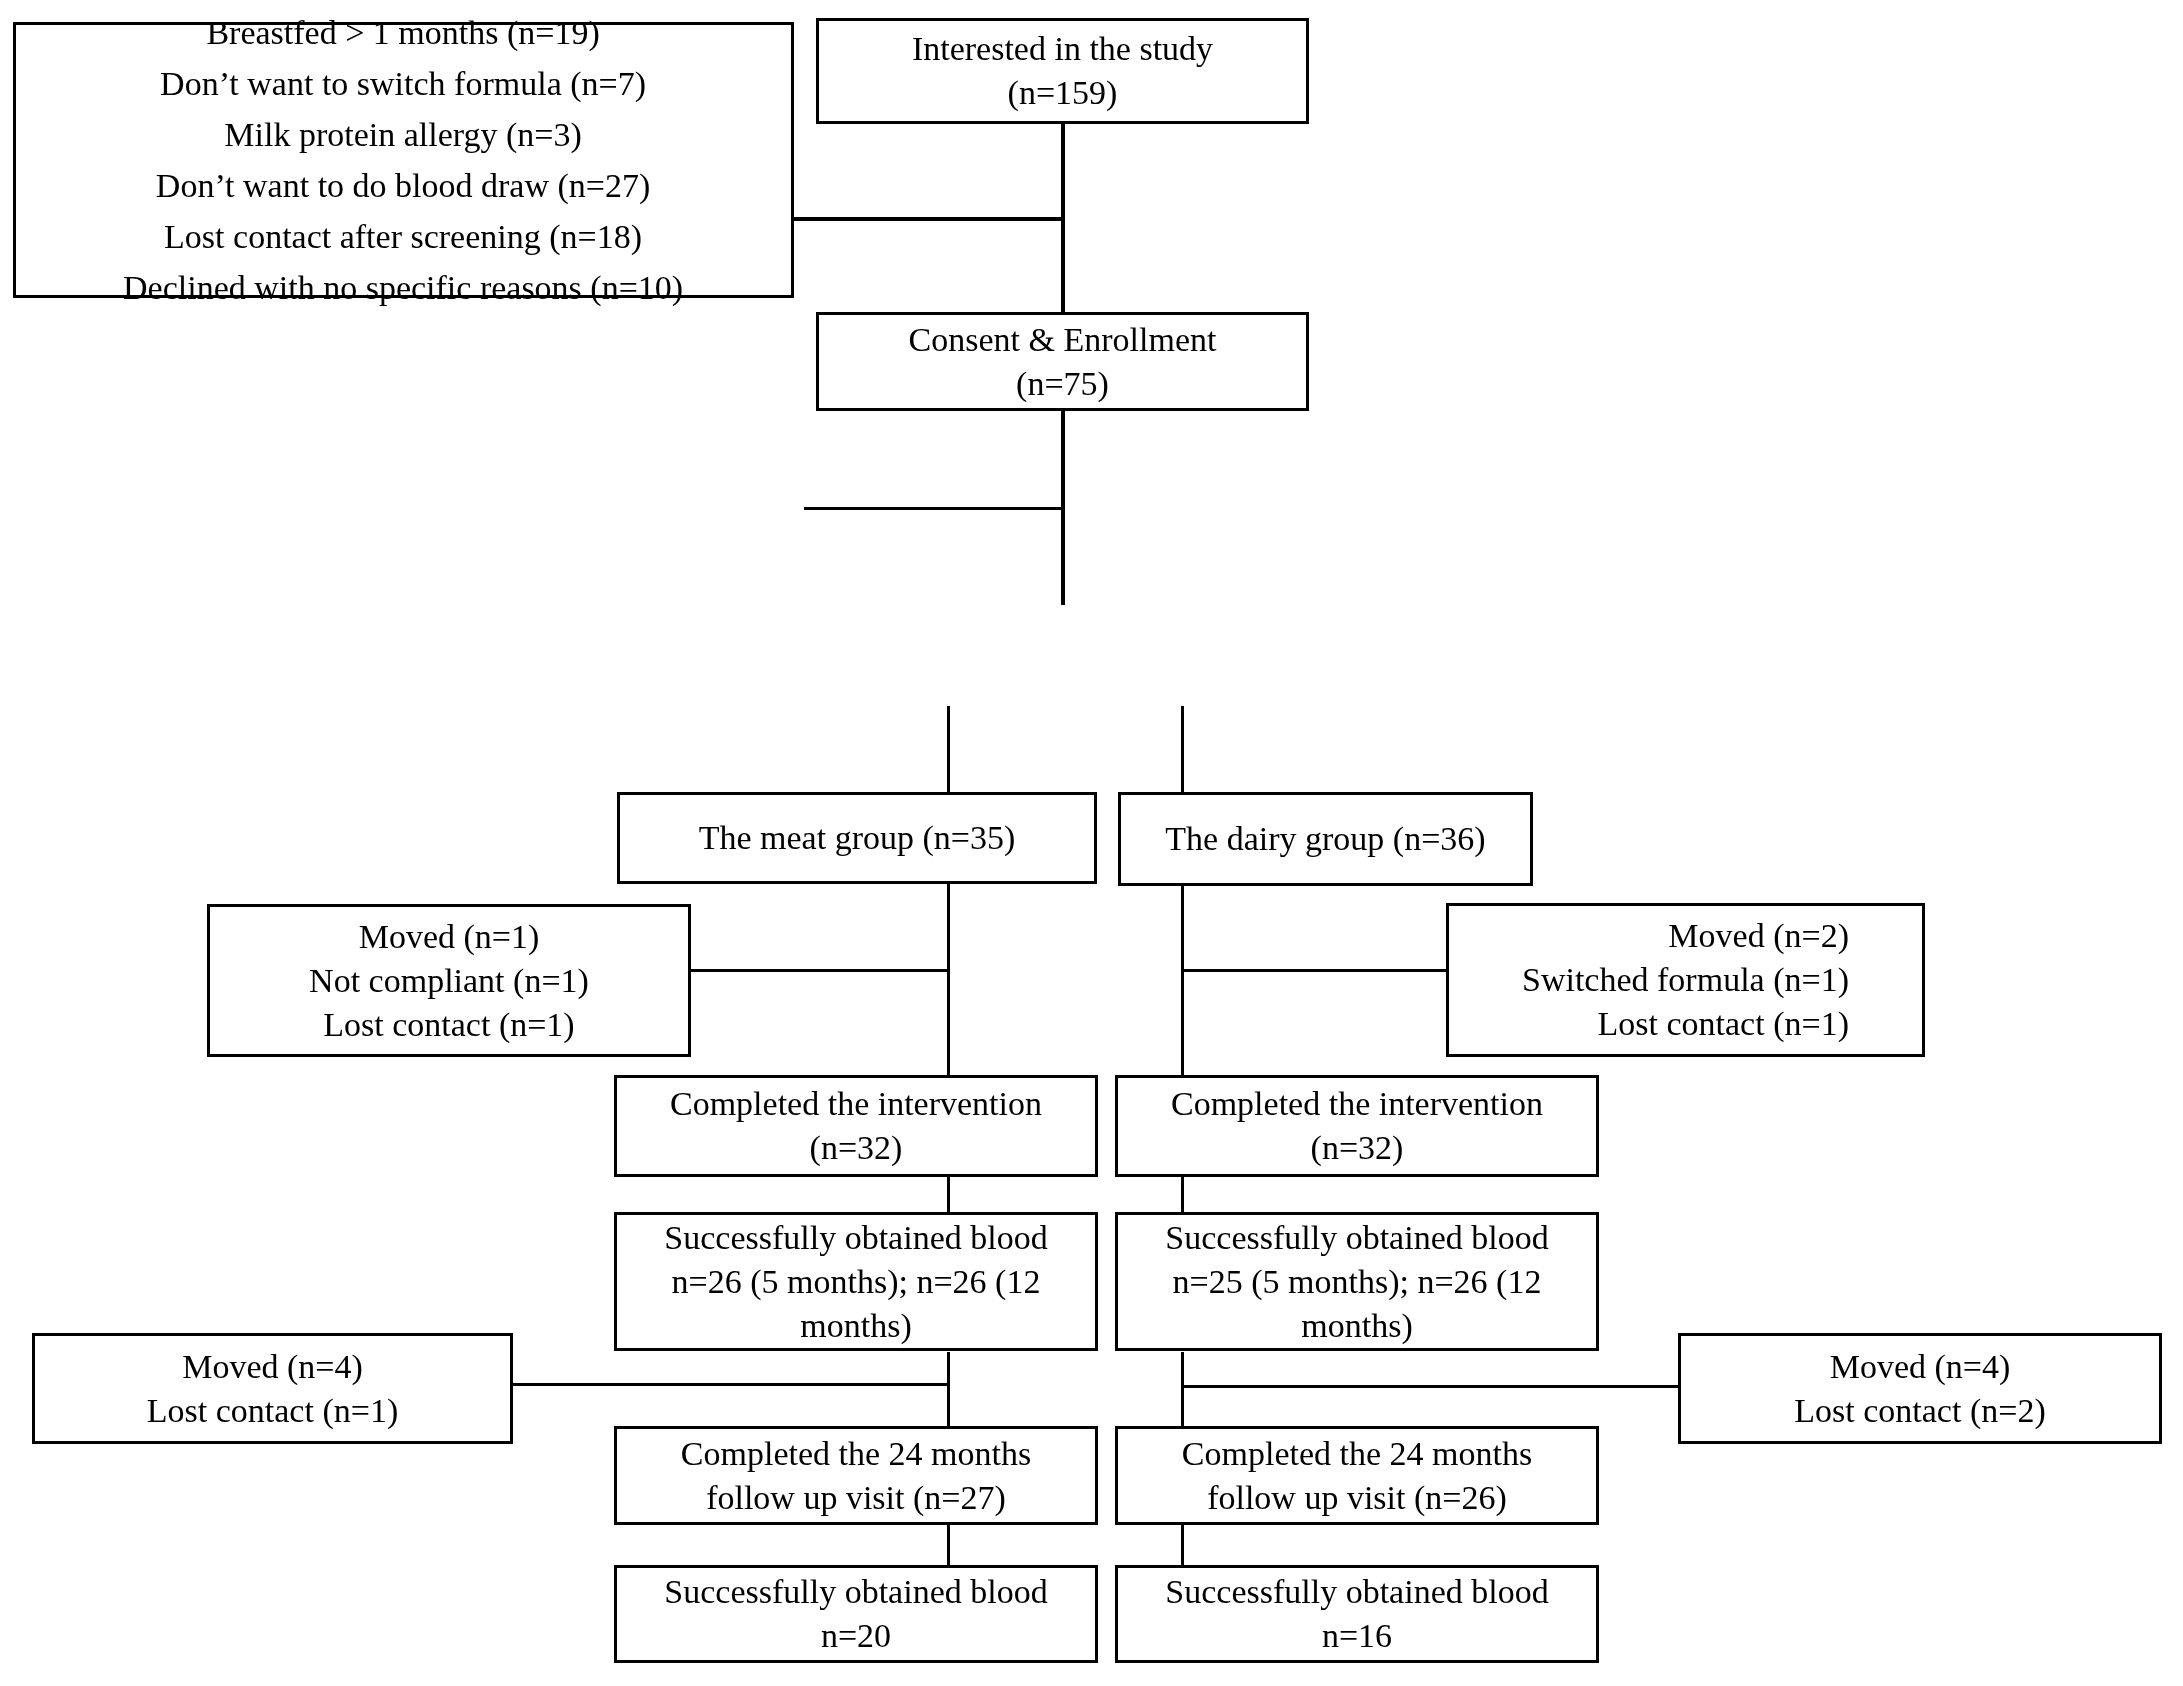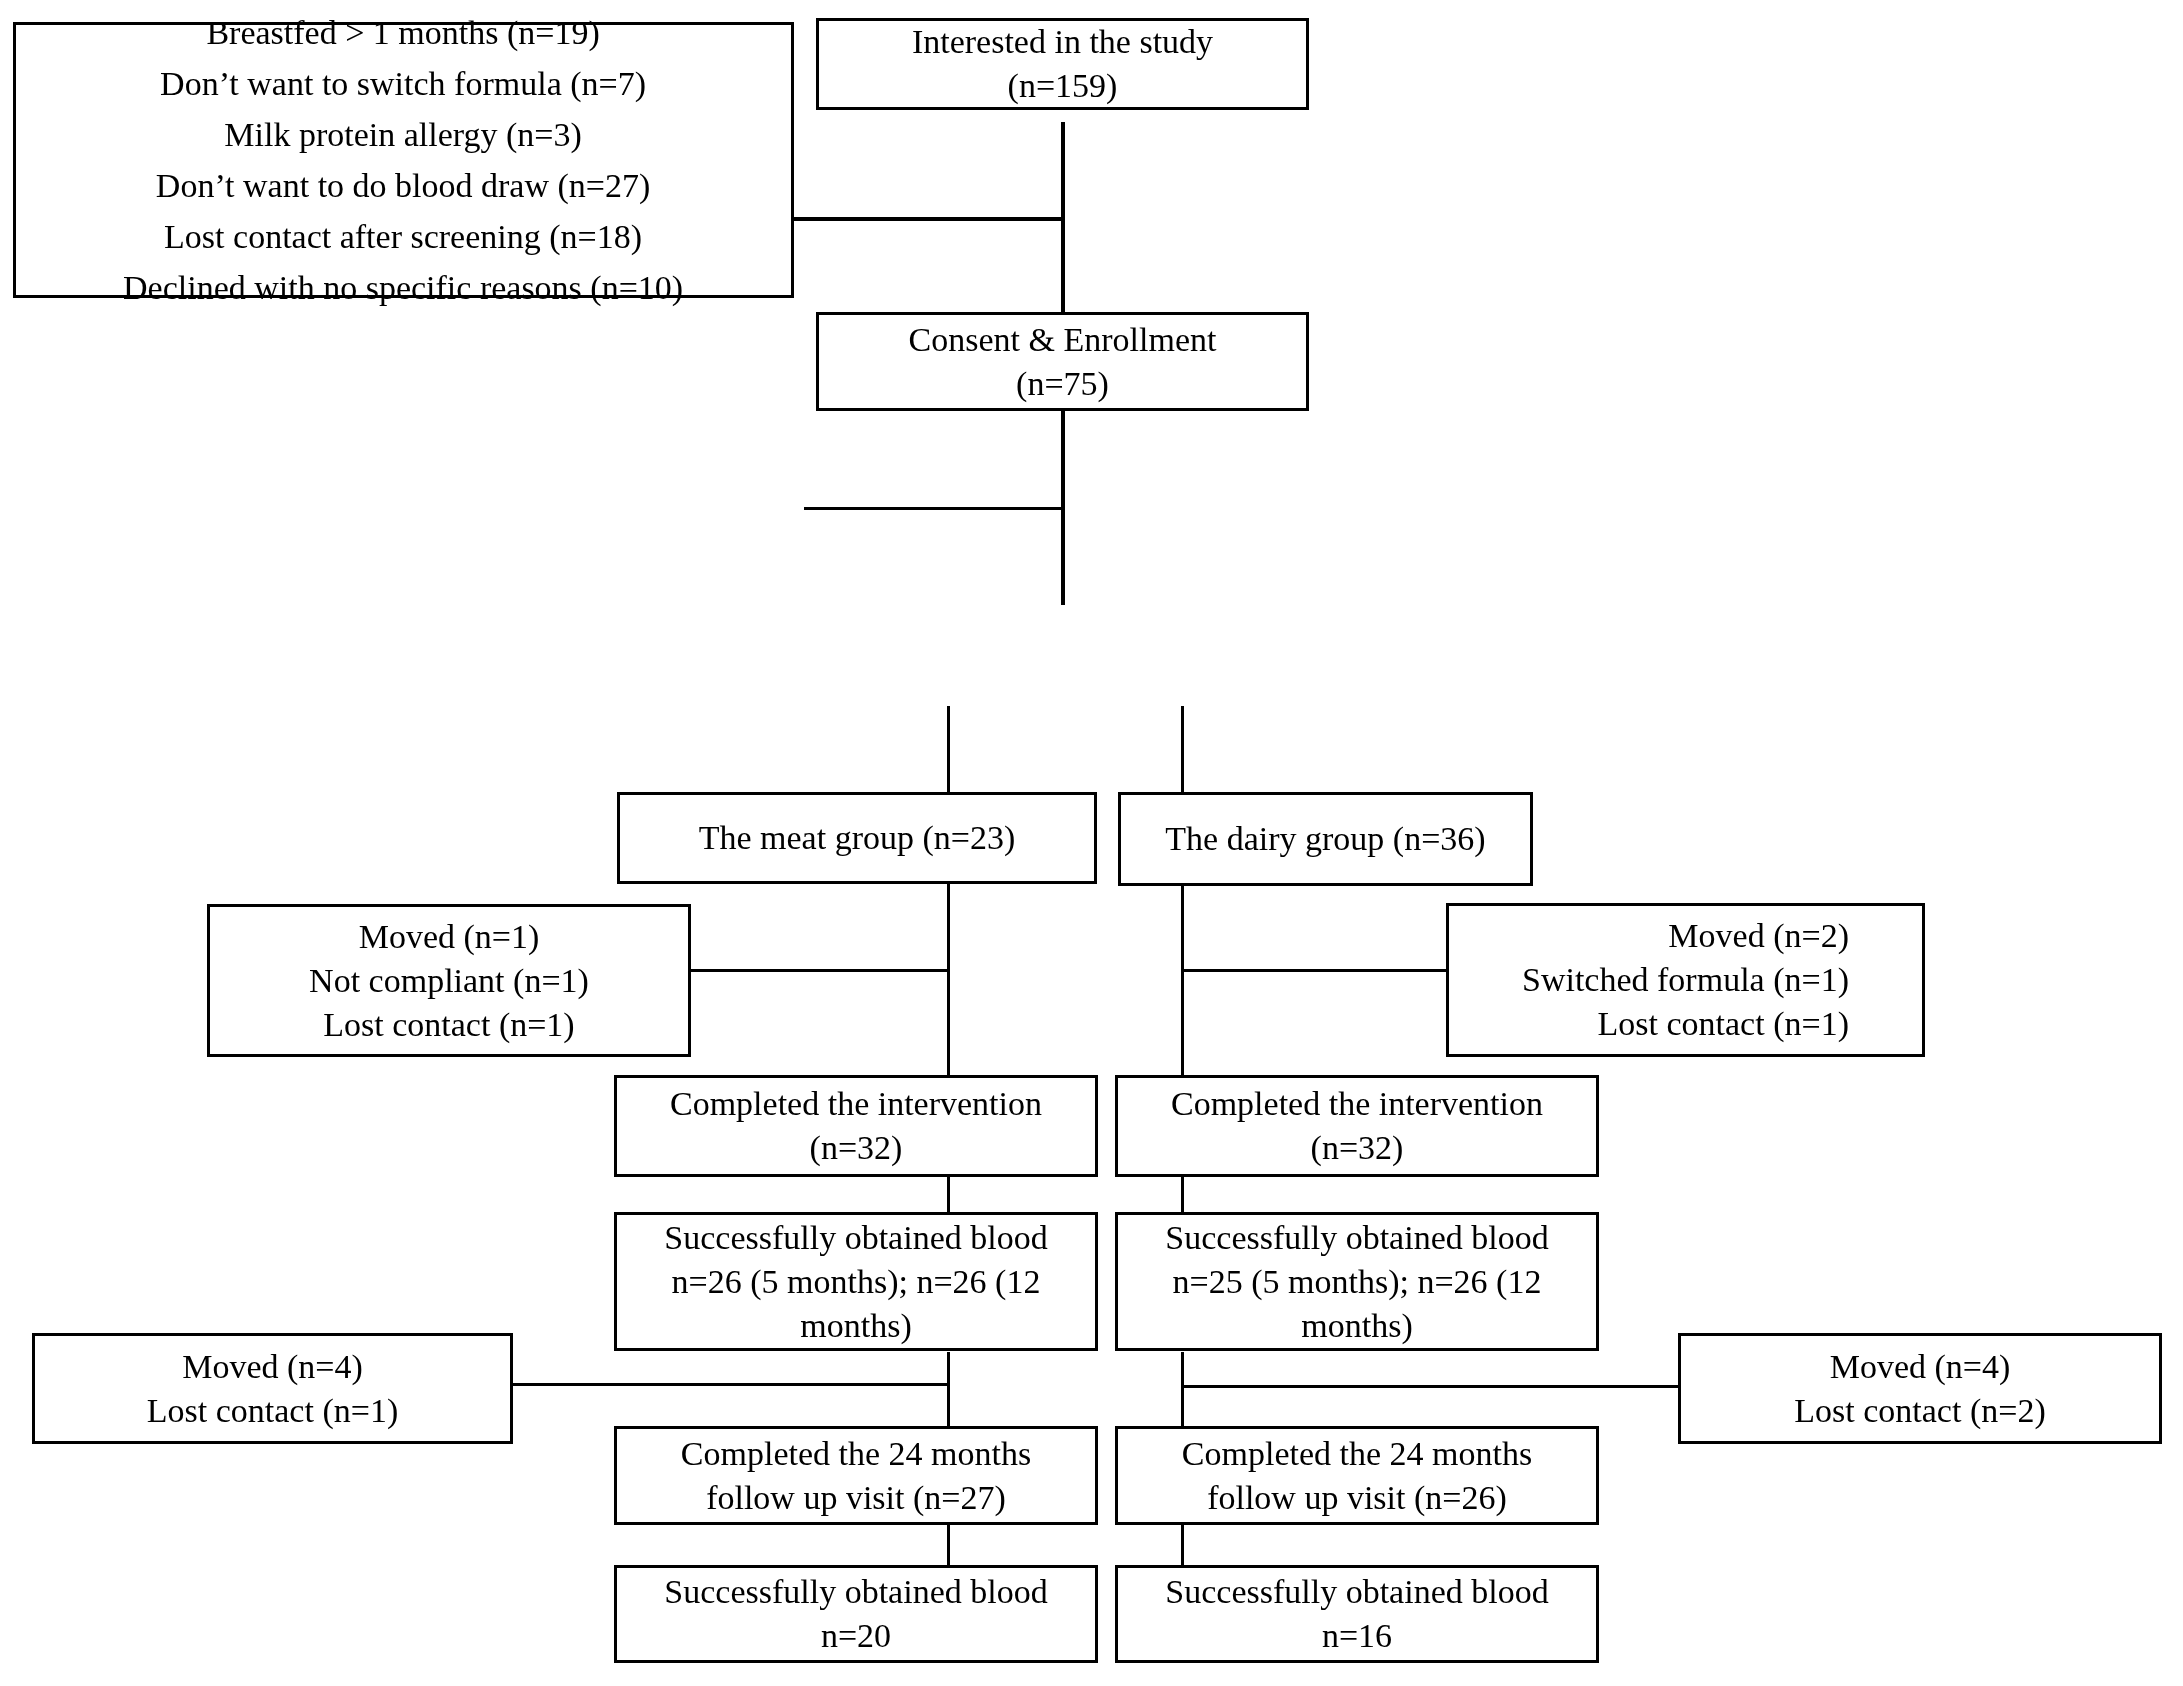--- a/index.html
+++ b/index.html
@@ -66,29 +66,29 @@
     <line x1="1870" y1="2411" x2="1870" y2="2475"></line>
   </svg>
 
   <div class="box wide-list" style="left:12.6px; top:22px; width:781px; height:276px;">Breastfed &gt; 1 months (n=19)
 Don’t want to switch formula (n=7)
 Milk protein allergy (n=3)
 Don’t want to do blood draw (n=27)
 Lost contact after screening (n=18)
 Declined with no specific reasons (n=10)</div>
 
-  <div class="box" style="left:816px; top:17.7px; width:493px; height:92px;">Interested in the study
+  <div class="box" style="left:816px; top:17.7px; width:493px; height:106px;">Interested in the study
 (n=159)</div>
 
   <div class="box" style="left:816px; top:312px; width:493px; height:99px;">Consent &amp; Enrollment
 (n=75)</div>
 
 
 
-  <div class="box" style="left:617px; top:792px; width:480px; height:92px;">The meat group (n=23)</div>
+  <div class="box" style="left:617px; top:792px; width:480px; height:92px;">The meat group (n=35)</div>
 
   <div class="box" style="left:1118px; top:792px; width:415px; height:94px;">The dairy group (n=36)</div>
 
   <div class="box" style="left:207px; top:904px; width:484px; height:153px;">Moved (n=1)
 Not compliant (n=1)
 Lost contact (n=1)</div>
 
   <div class="box" style="left:1446px; top:903px; width:479px; height:154px;text-align:right;">Moved (n=2)
 Switched formula (n=1)
 Lost contact (n=1)</div>

